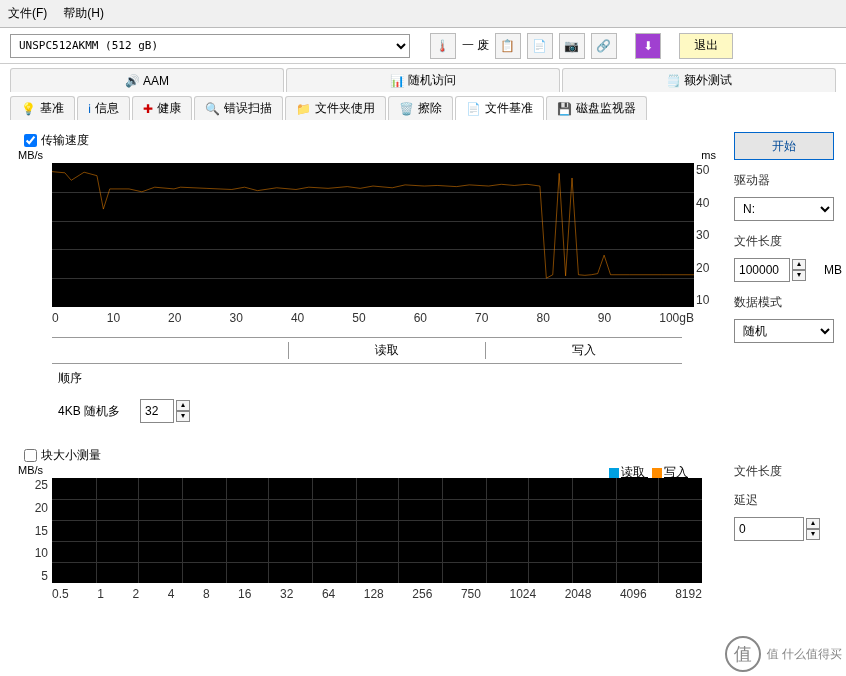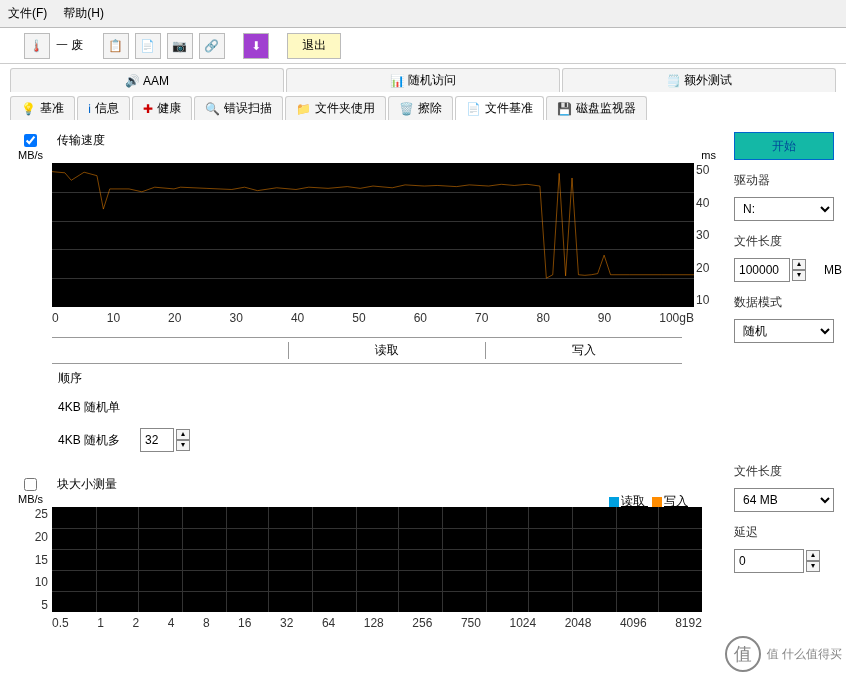--- a/index.html
+++ b/index.html
@@ -11,25 +11,25 @@
 .tb-btn { width: 26px; height: 26px; border: 1px solid #bbb; background: #f4f4f4; display: inline-flex; align-items: center; justify-content: center; cursor: pointer; }
 .exit-btn { height: 26px; padding: 0 14px; border: 1px solid #bbb; background: #fef9c3; cursor: pointer; }
 .tabbar1, .tabbar2 { display: flex; align-items: flex-end; padding: 4px 10px 0 10px; gap: 2px; }
 .tab { height: 24px; display: flex; align-items: center; gap: 4px; padding: 0 10px; border: 1px solid #ccc; border-bottom: none; background: #f4f4f4; cursor: pointer; border-radius: 3px 3px 0 0; }
 .tab.active { background: #fff; font-weight: 400; }
 .tabbar1 .tab { flex: 1; justify-content: center; }
 .icon-sq { width: 14px; height: 14px; display: inline-block; }
 .main { display: flex; padding: 12px; gap: 12px; }
 .left { flex: 1; }
 .right { width: 100px; display: flex; flex-direction: column; gap: 8px; }
-.btn-start { height: 28px; border: 1px solid #0066cc; background: #14b8a6; color: #004a99; cursor: pointer; }
+.btn-start { height: 28px; border: 1px solid #0066cc; background: #e5e5e5; color: #004a99; cursor: pointer; }
 .ctrl-label { color: #333; margin-top: 4px; }
 .ctrl-sel, .ctrl-inp { height: 24px; border: 1px solid #888; padding: 0 4px; background: #fff; }
 .ctrl-row { display: flex; gap: 16px; }
-.checkrow { display: flex; align-items: center; gap: 20px; margin: 0 0 4px 12px; }
+.checkrow { display: flex; align-items: center; gap: 4px; margin: 0 0 4px 12px; }
 .chart { background: #000; position: relative; margin: 0 12px; }
 .chart1 { height: 144px; }
 .chart2 { height: 105px; margin-top: 6px; }
 .yaxis { position: absolute; left: -34px; top: 0; height: 100%; width: 30px; display: flex; flex-direction: column; justify-content: space-between; align-items: flex-end; color: #333; font-size: 11px; }
 .yaxis2 { position: absolute; right: -28px; top: 0; height: 100%; width: 26px; display: flex; flex-direction: column; justify-content: space-between; align-items: flex-start; color: #333; font-size: 11px; }
 .xaxis { display: flex; justify-content: space-between; margin: 4px 12px 0 12px; color: #333; font-size: 11px; }
 .unit-l { position: absolute; left: -34px; top: -14px; font-size: 11px; }
 .unit-r { position: absolute; right: -22px; top: -14px; font-size: 11px; }
 .gridh { position: absolute; left: 0; right: 0; border-top: 1px solid #333; }
 .gridv { position: absolute; top: 0; bottom: 0; border-left: 1px solid #333; }
@@ -50,23 +50,26 @@
 </style>
 </head>
 <body>
 
 <div class="menubar">
   <span>文件(F)</span>
   <span>帮助(H)</span>
 </div>
 
 <div class="toolbar">
+  <select class="device-select">
+    <option>UNSPC512AKMM (512 gB)</option>
+  </select>
   <div style="width:8px"></div>
   <div class="tb-btn">🌡️</div>
-  <span style="margin-right:14px;text-align:right;">一 废</span>
+  <span style="text-align:right;">一 废</span>
   <div class="tb-btn">📋</div>
   <div class="tb-btn">📄</div>
   <div class="tb-btn">📷</div>
   <div class="tb-btn">🔗</div>
   <div style="width:6px"></div>
   <div class="tb-btn" style="background:#a040d0;color:#fff;">⬇</div>
   <div style="width:6px"></div>
   <button class="exit-btn">退出</button>
 </div>
 
@@ -161,23 +164,20 @@
     </div>
 
     <div class="results">
       <div class="results-head">
         <div></div>
         <div>读取</div>
         <div style="border-right:none;">写入</div>
       </div>
       <div class="results-row">
           <div>顺序</div>
-        </div>
-      <div class="results-row">
-          <div>4KB 随机单</div>
         </div>
       <div class="results-row">
         <div style="display:flex;align-items:center;gap:20px;">
           <span>4KB 随机多</span>
           <div class="spinner-wrap">
             <input class="ctrl-inp" style="width: 34px;" value="32">
             <div class="spinner">
                 <div>▴</div>
                 <div>▾</div>
               </div>
@@ -255,21 +255,20 @@
             <div>▴</div>
             <div>▾</div>
           </div>
       </div>
       <span style="align-self:center;margin-left:2px;text-align:right;">MB</span>
     </div>
     <div class="ctrl-label">数据模式</div>
     <select class="ctrl-sel"><option>随机</option></select>
     <div style="height:100px;"></div>
     <div class="ctrl-label">文件长度</div>
-    <select class="ctrl-sel"><option>64 MB</option></select>
     <div class="ctrl-label">延迟</div>
     <div class="spinner-wrap">
       <input class="ctrl-inp" style="width: 70px;" value="0">
       <div class="spinner">
           <div>▴</div>
           <div>▾</div>
         </div>
     </div>
   </div>
 </div>

